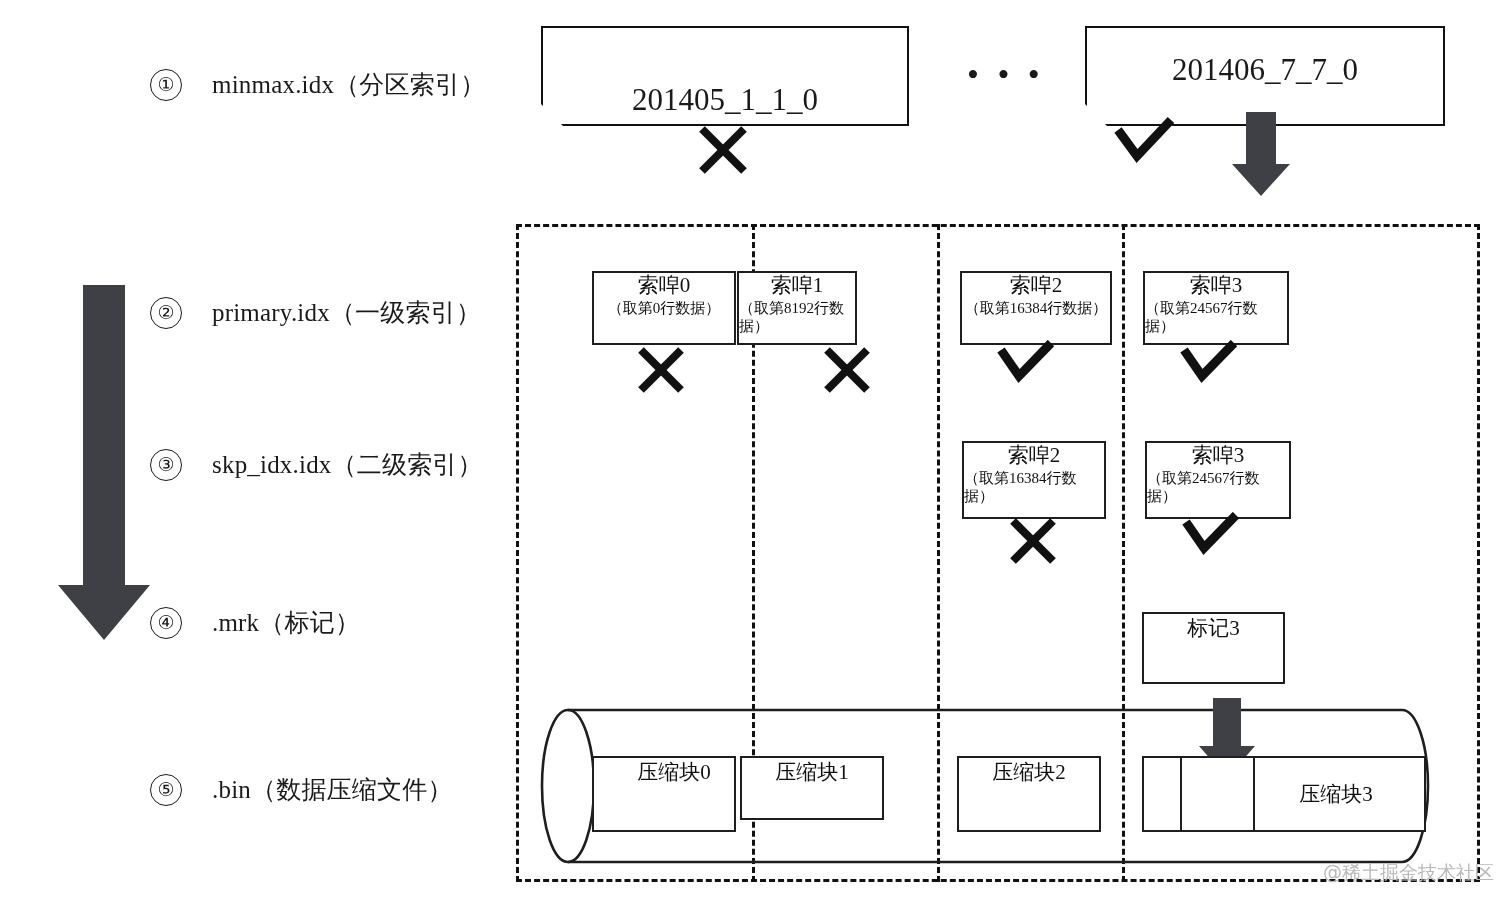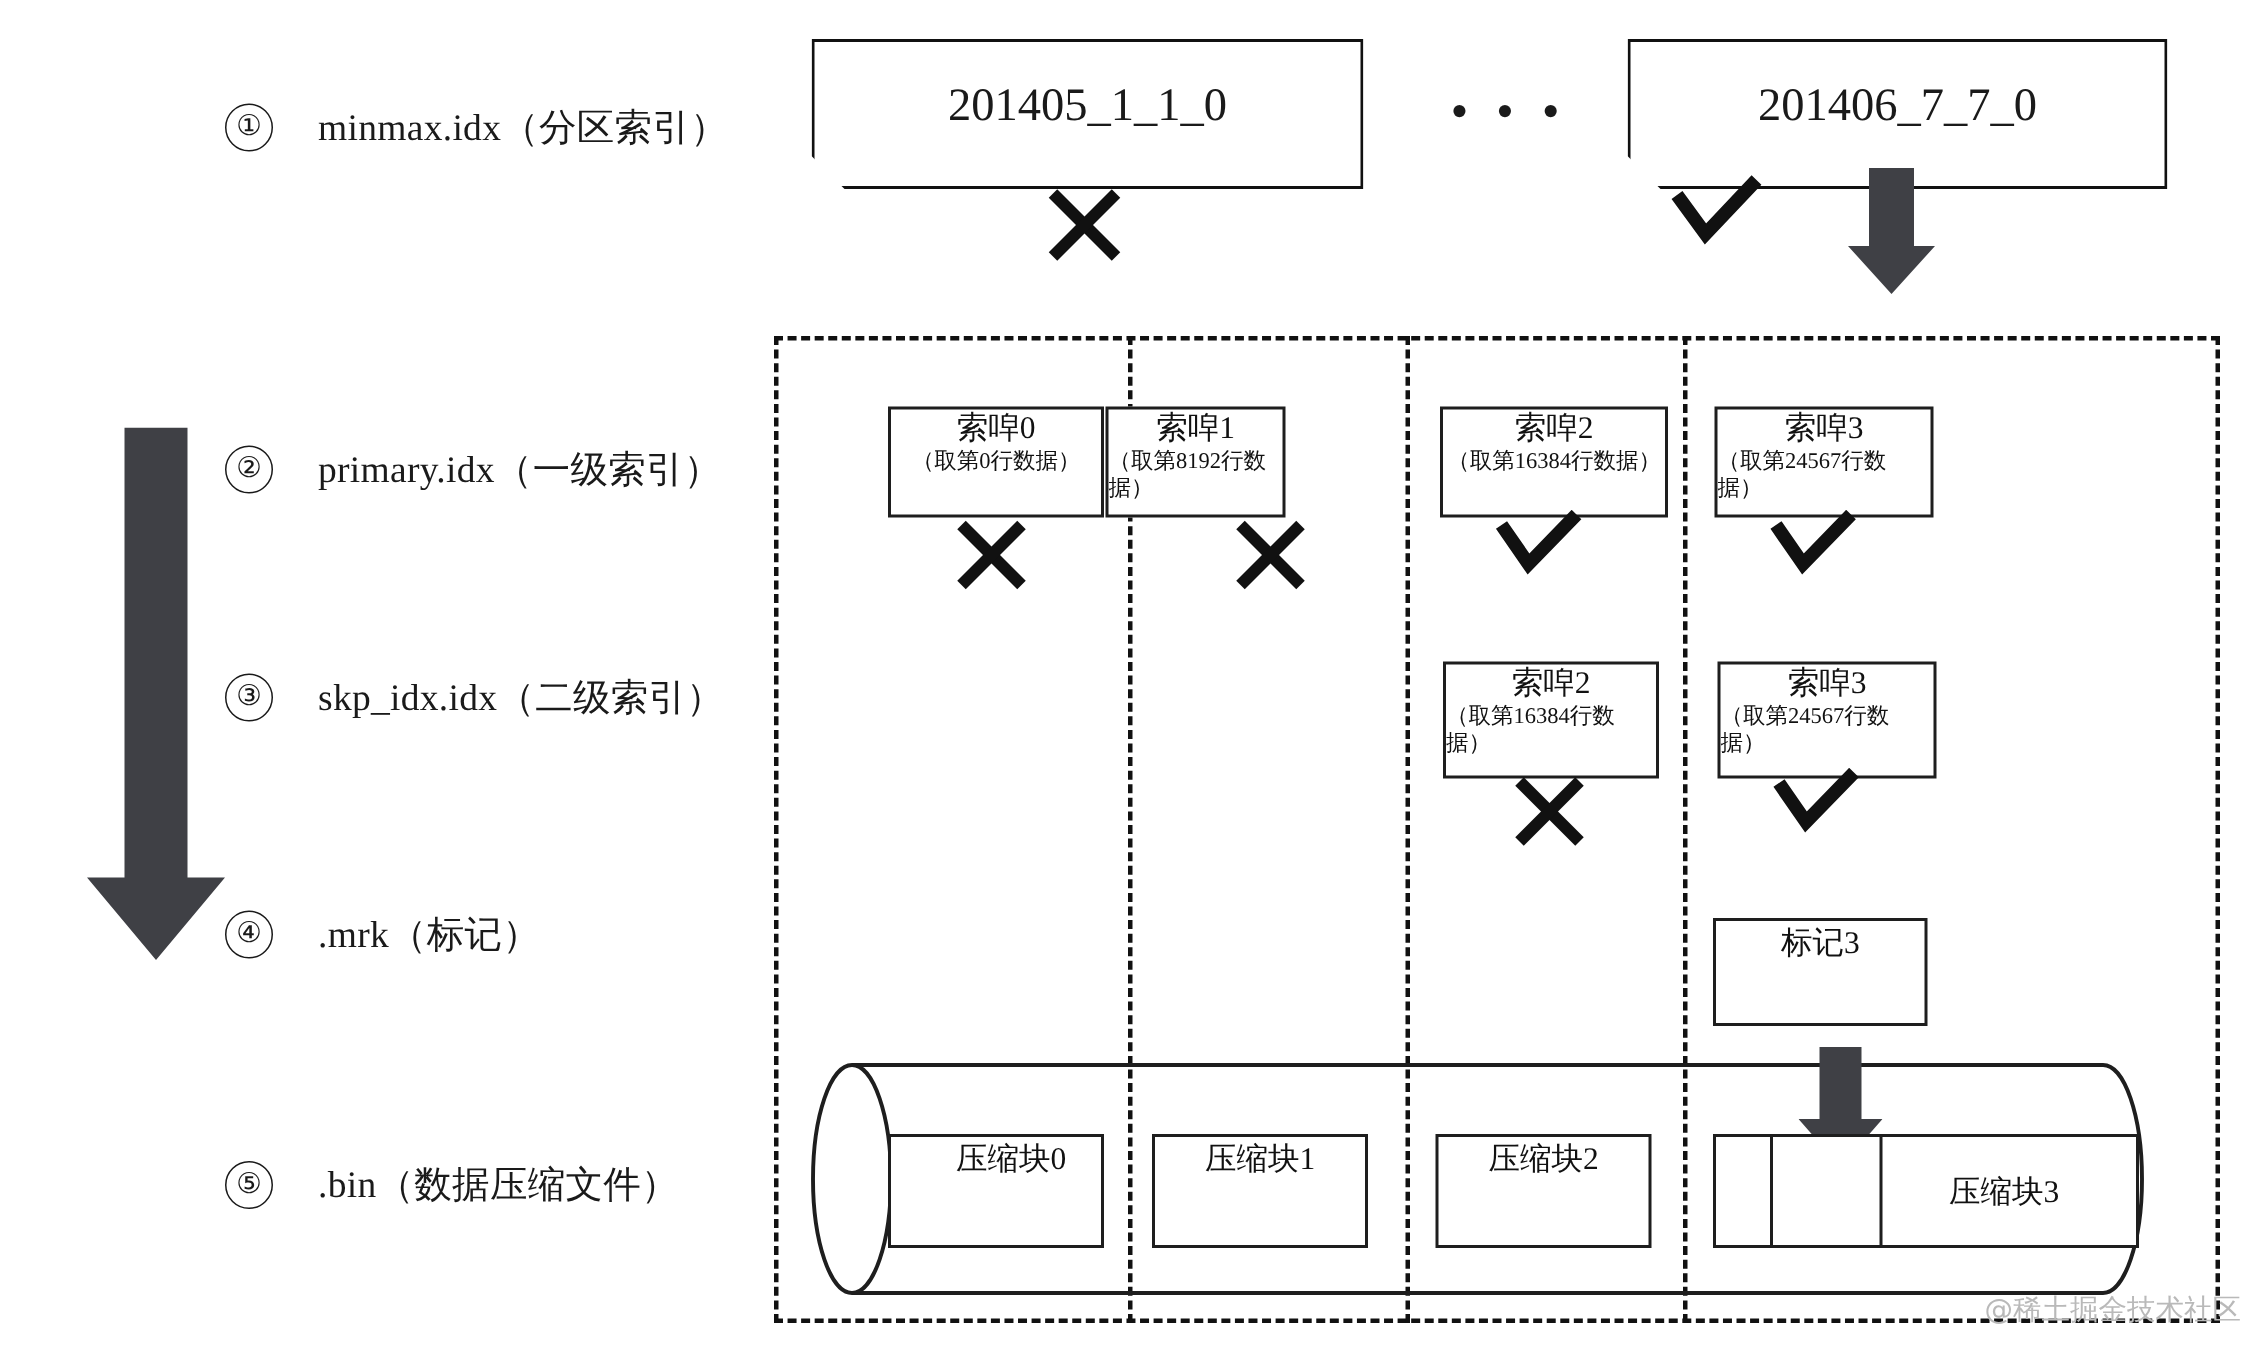--- a/index.html
+++ b/index.html
@@ -98,21 +98,21 @@
     <div class="circ-num">⑤</div>
     <div class="legend-label">.bin（数据压缩文件）</div>
   </div>
 
   <div class="big-arrow" style="left:58px;top:285px;">
     <svg width="92" height="355" viewBox="0 0 92 355">
       <path d="M25 0 H67 V300 H92 L46 355 L0 300 H25 Z" fill="#3f4045"></path>
     </svg>
   </div>
 
-  <div class="part-box" style="left:541px;top:26px;width:368px;height:100px;">
+  <div class="part-box" style="left:541px;top:26px;width:368px;height:100px;align-items:flex-end;">
     <span class="pb-inner">201405_1_1_0</span>
   </div>
 
   <div class="ellipsis" style="left:967px;top:58px;">• • •</div>
 
   <div class="part-box" style="left:1085px;top:26px;width:360px;height:100px;">
     <span class="pb-inner">201406_7_7_0</span>
   </div>
 
   <div class="mark" style="left:697px;top:124px;">
@@ -223,21 +223,21 @@
   <div class="big-arrow" style="left:1199px;top:698px;">
     <svg width="56" height="80" viewBox="0 0 56 80">
       <path d="M14 0 H42 V48 H56 L28 80 L0 48 H14 Z" fill="#3f4045"></path>
     </svg>
   </div>
 
   <div class="card" style="left:592px;top:756px;width:144px;height:76px;padding-left:20px;">
     <div class="t-single">压缩块0</div>
   </div>
 
-  <div class="card" style="left:768px;top:756px;width:144px;height:76px;">
+  <div class="card" style="left:740px;top:756px;width:144px;height:64px;">
     <div class="t-single">压缩块1</div>
   </div>
 
   <div class="card" style="left:957px;top:756px;width:144px;height:76px;">
     <div class="t-single">压缩块2</div>
   </div>
 
   <div class="card" style="left:1142px;top:756px;width:284px;height:76px;justify-content:center;">
     <div class="blk-div" style="left:36px;"></div>
     <div class="blk-div" style="left:109px;"></div>

